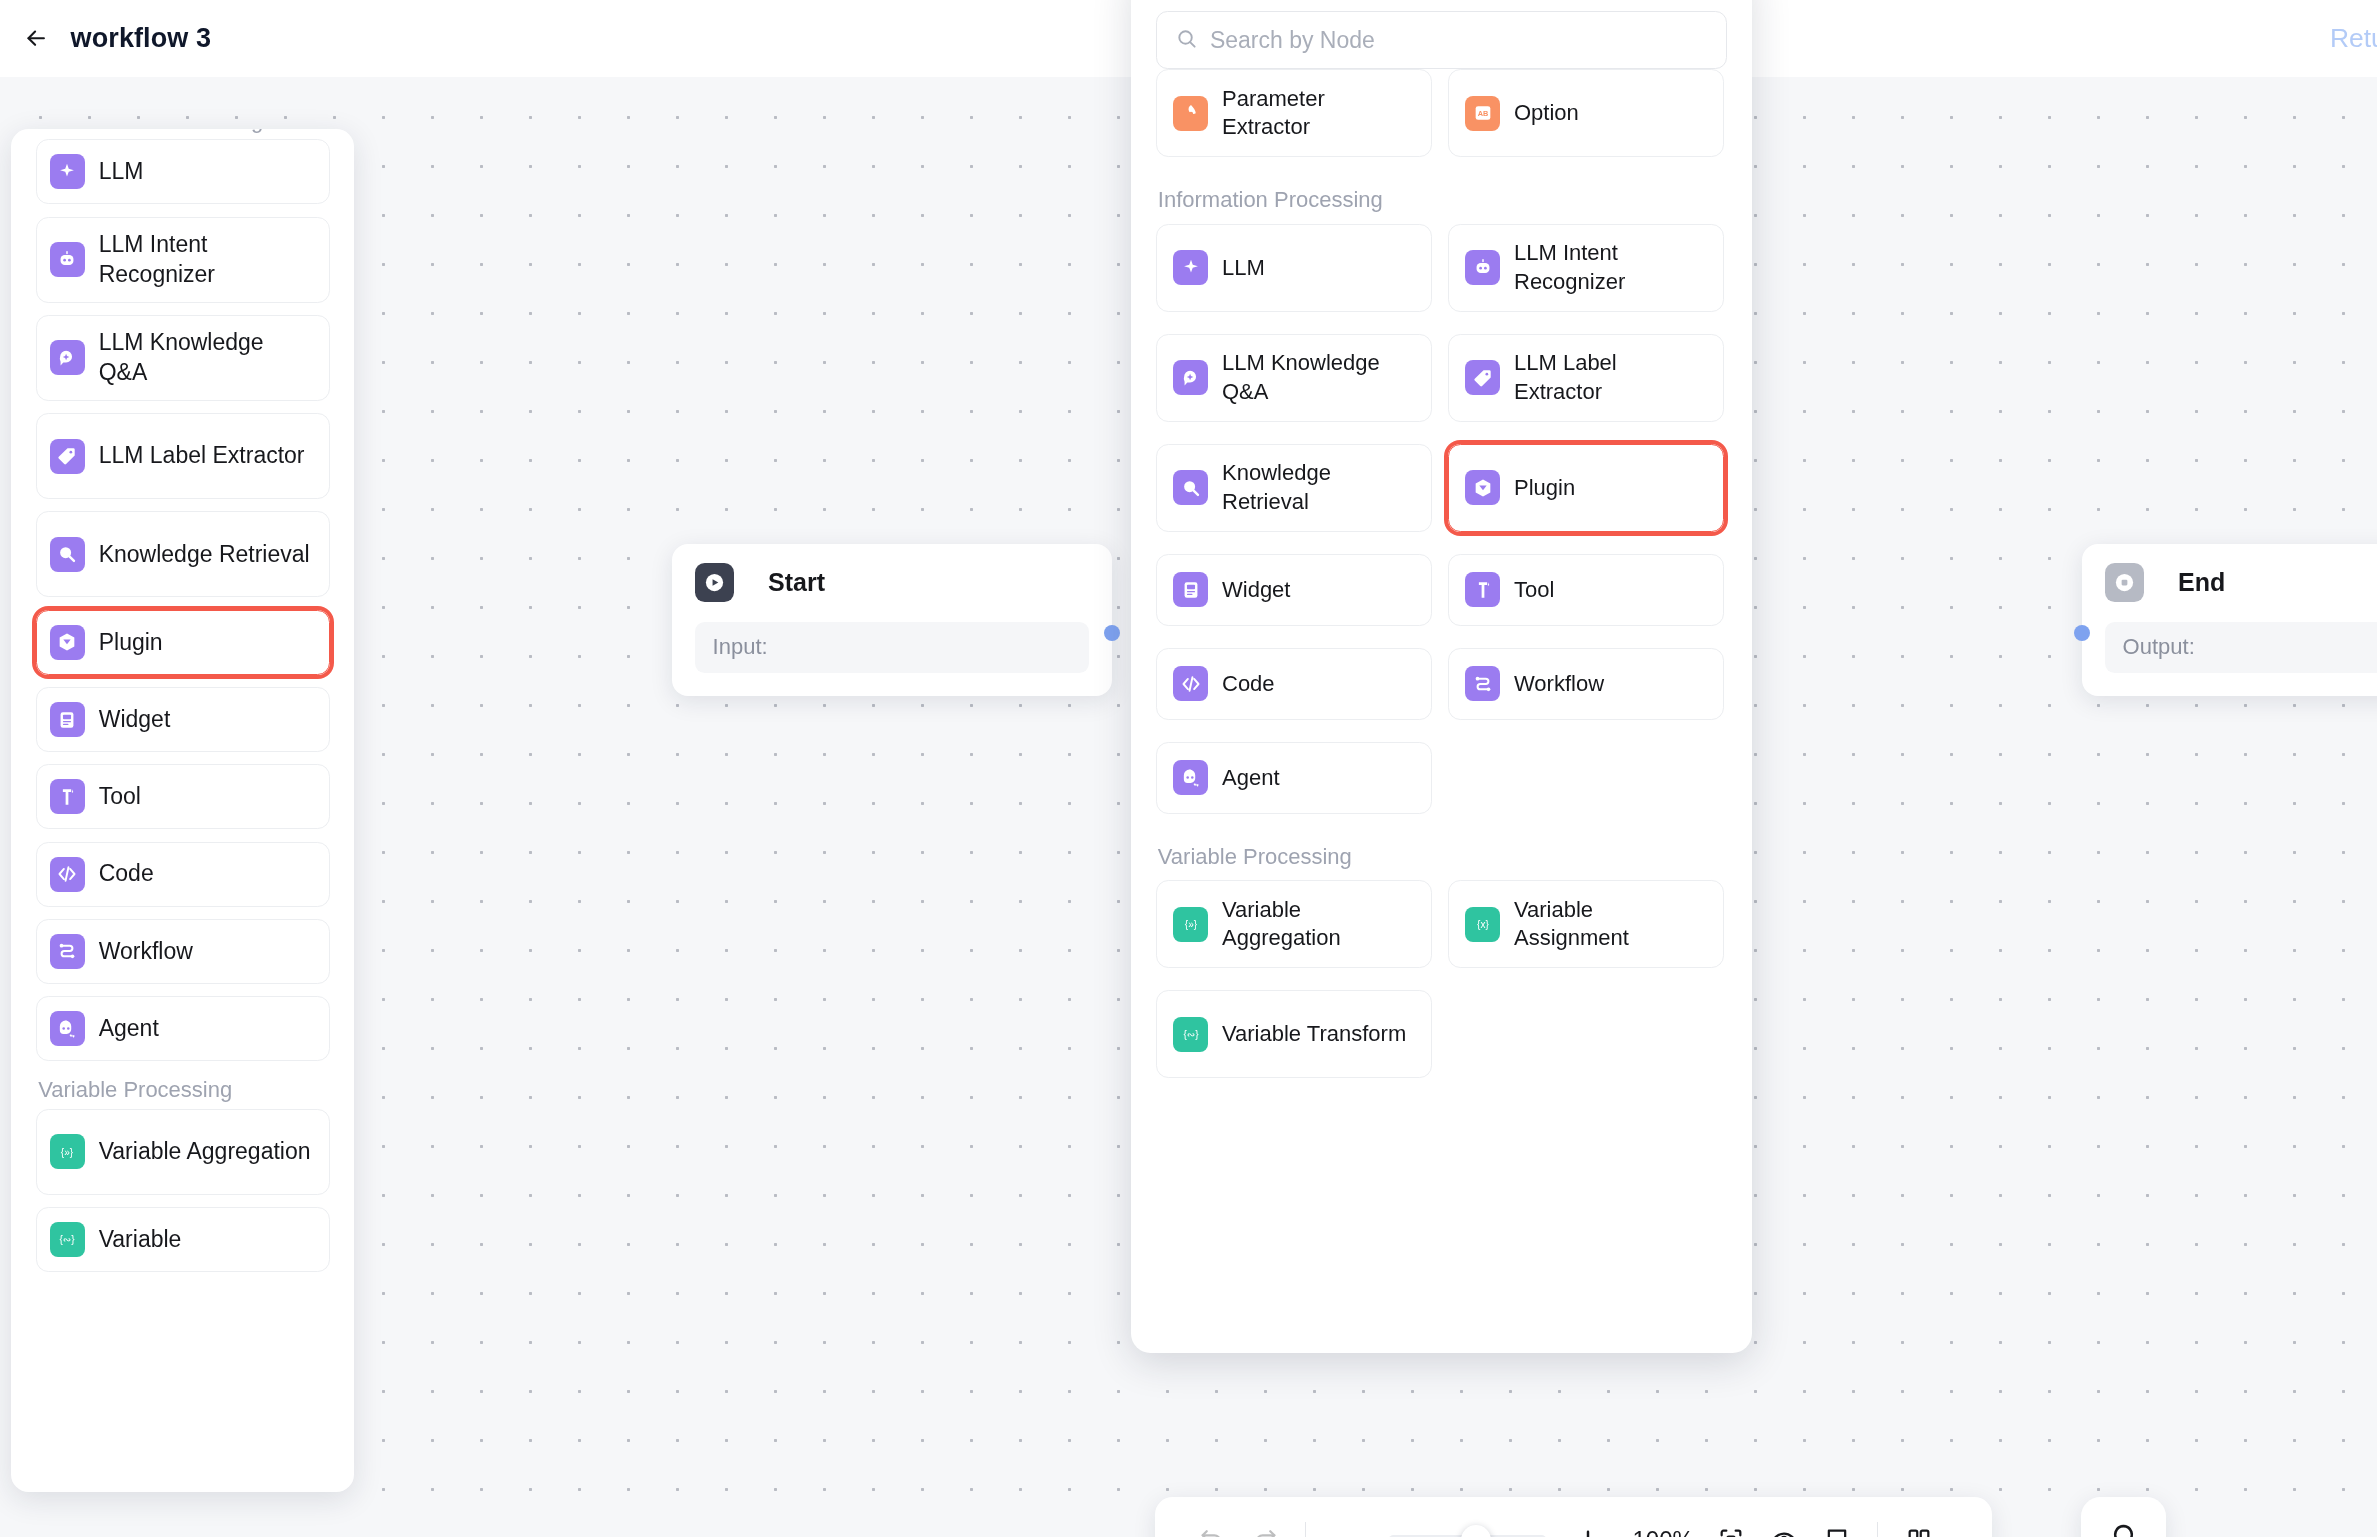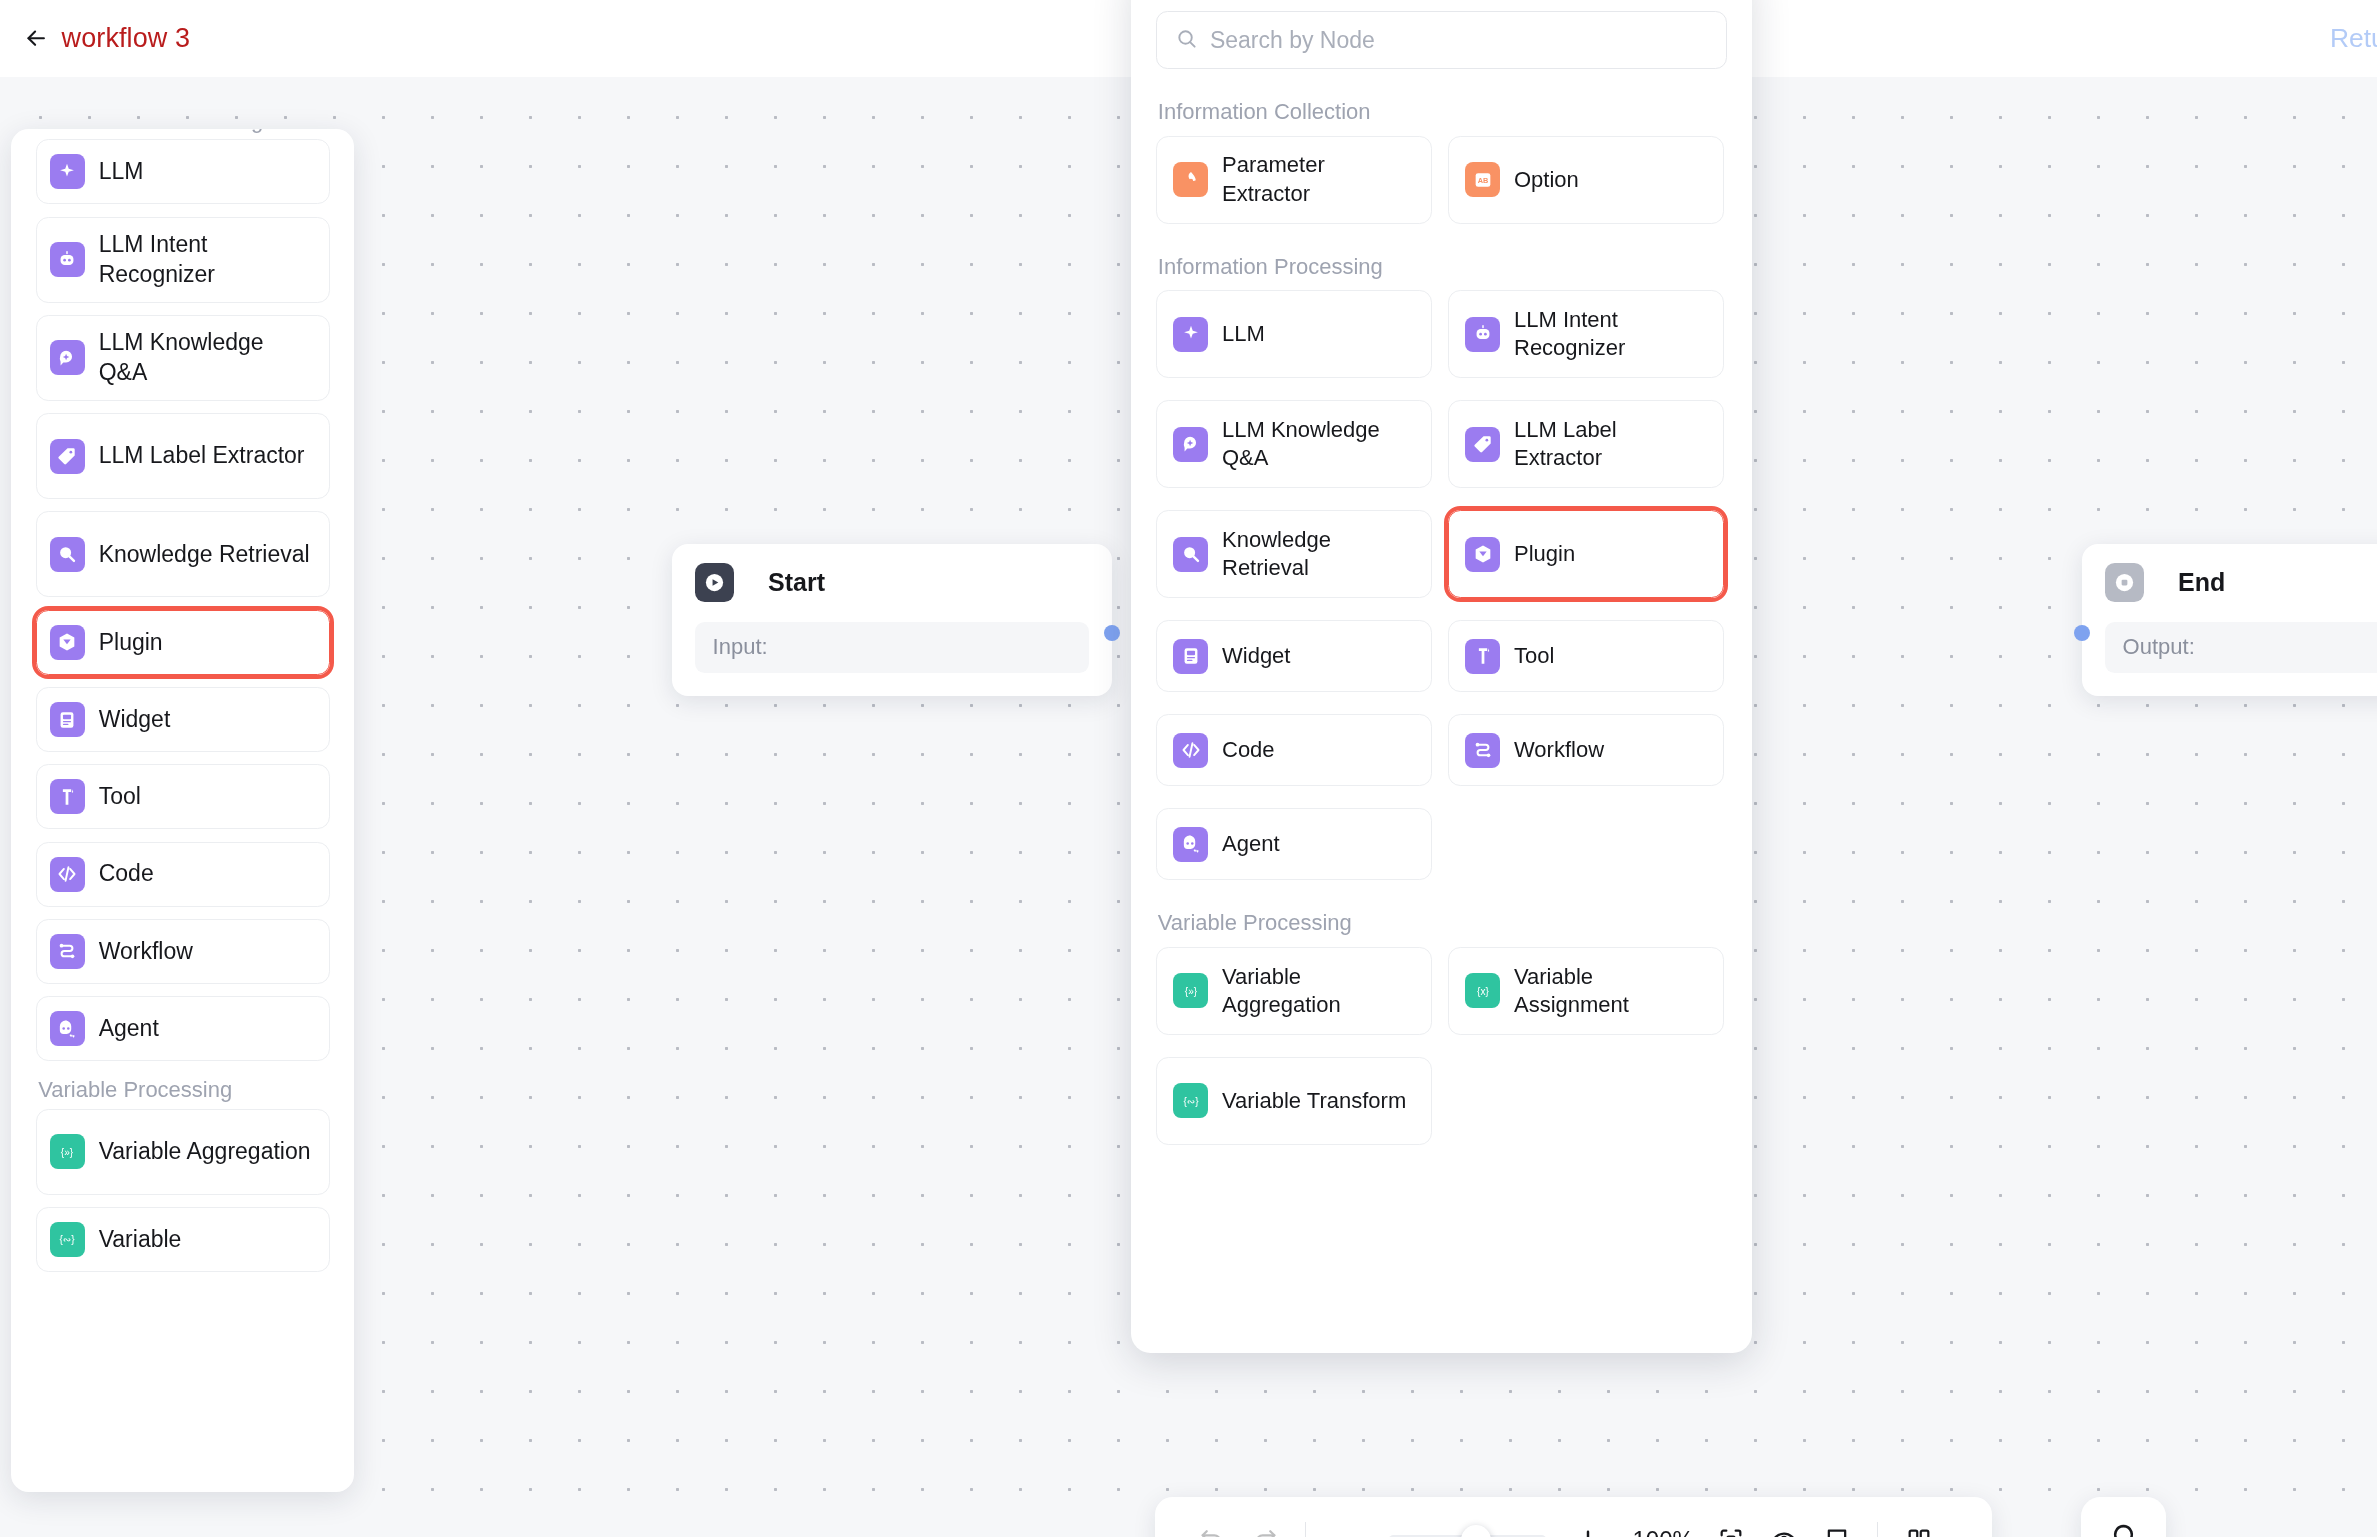--- a/index.html
+++ b/index.html
@@ -29,22 +29,22 @@
     display: flex; align-items: center;
     z-index: 40;
   }
   #back-arrow {
     margin-left: 17.6px; width: 37px; height: 37px;
     display: flex; align-items: center; justify-content: center;
     cursor: pointer;
   }
   #back-arrow svg { width: 26.4px; height: 26.4px; }
   #wf-title {
-    font-size: 27px; font-weight: 400; color: #b91c1c;
-    margin-left: 7px; letter-spacing: 0.1px;
+    font-size: 27px; font-weight: 700; color: #0f172a;
+    margin-left: 16px; letter-spacing: 0.1px;
   }
   #return-btn {
     position: absolute; right: -8.8px; top: 23px;
     font-size: 26.4px; color: #b3cbf7; white-space: nowrap;
     cursor: pointer;
   }
 
   
   .node-item {
     background: #fff;
@@ -488,21 +488,20 @@
   <div id="search-wrap">
     <span>
       <svg viewBox="0 0 24 24" fill="none" stroke="#a9aeb9" stroke-width="2" stroke-linecap="round">
         <circle cx="11" cy="11" r="6.5"></circle>
           <path d="M16 16l4.5 4.5"></path>
       </svg>
     </span>
     <input id="search-input" type="text" placeholder="Search by Node" style="">
   </div>
   <div id="picker-body">
-      <span class="sect-title">Information Collection</span>
       <div class="grid">
         <div class="node-item two-line">
           <span class="ico orange">
             <svg viewBox="0 0 24 24" fill="none">
               <path d="M12 3.2c2.5 3.2 5.2 5.6 5.2 9.2A5.2 5.2 0 1112 3.2z" fill="#fff"></path>
               <circle cx="12" cy="13" r="2.4" fill="#f99264"></circle>
             </svg>
           </span>
           <span class="lbl">Parameter Extractor</span>
         </div>

